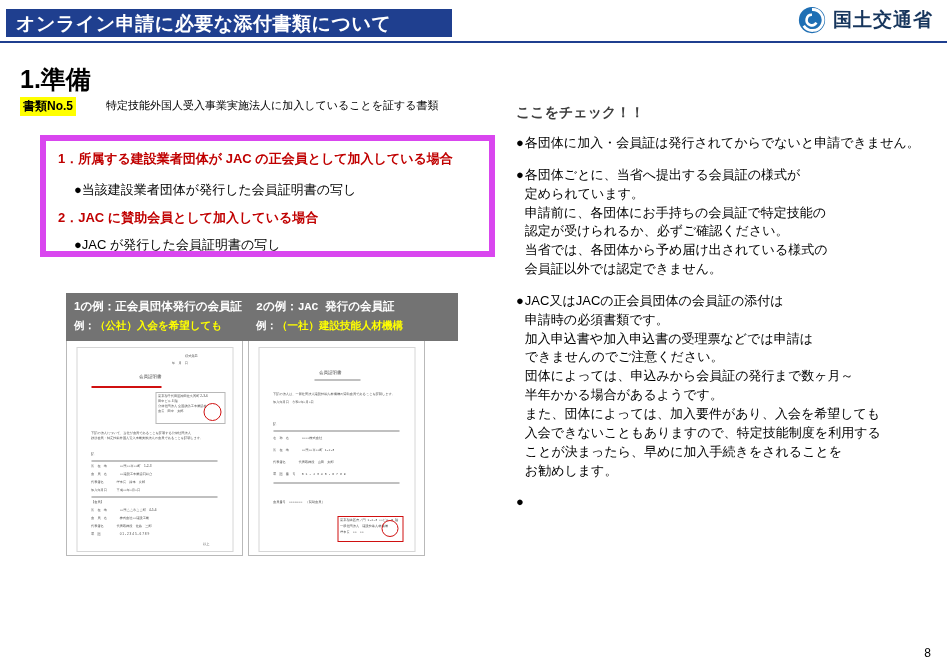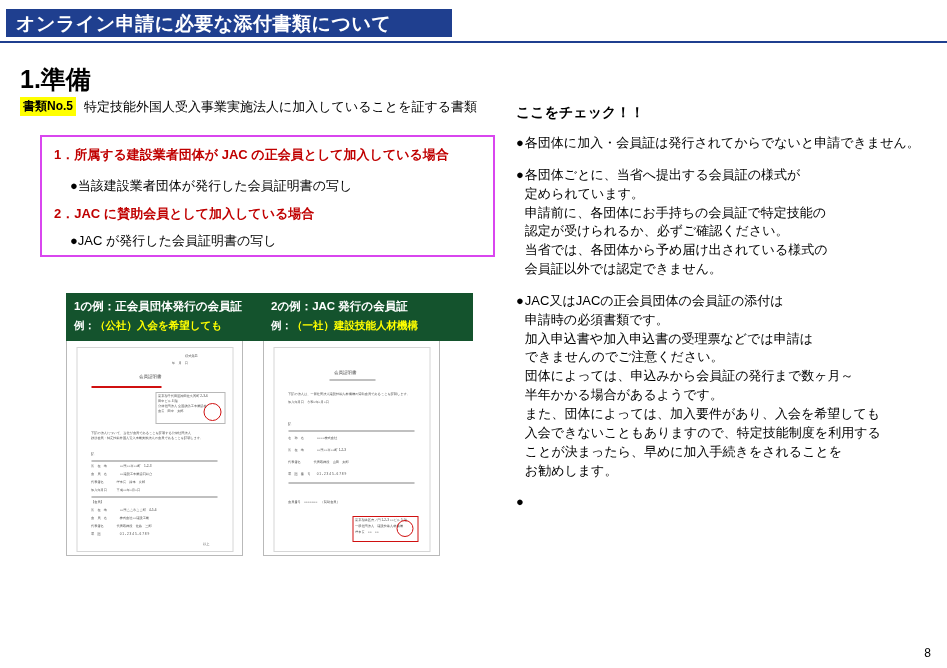--- a/index.html
+++ b/index.html
@@ -83,32 +83,32 @@
     position: absolute;
     left: 20px; top: 97px;
     background: #ffff00;
     font-size: 12px;
     font-weight: bold;
     padding: 1px 3px;
     white-space: nowrap;
   }
   .doc-tag-text {
     position: absolute;
-    left: 84px; top: 98px;
-    font-size: 13px;
+    left: 106px; top: 98px;
+    font-size: 11px;
     white-space: nowrap;
   }
 
   
   .red-box {
     position: absolute;
     left: 40px; top: 135px;
     width: 455px;
     height: 122px;
-    border: 2px solid #d946ef;
+    border: 6px solid #d946ef;
     box-sizing: border-box;
     background: #ffffff;
   }
   .red-box .r1 {
     position: absolute;
     left: 12px; top: 9px;
     font-size: 13px;
     color: #c00000;
     font-weight: bold;
     white-space: nowrap;
@@ -135,23 +135,23 @@
     color: #000000;
     white-space: nowrap;
   }
 
   
   .card {
     position: absolute;
     width: 177px;
   }
   .card-1 { left: 66px; top: 293px; }
-  .card-2 { left: 263px; top: 293px; }
+  .card-2 { left: 248px; top: 293px; font-family: Liberation Mono, monospace; }
   .card-head {
-    background: #14532d;
+    background: #737373;
     color: #ffffff;
     padding: 6px 8px 7px 8px;
     box-sizing: border-box;
     width: 210px;
     height: 48px;
   }
   .card-head .t1 {
     font-size: 11.5px;
     font-weight: bold;
     display: block;
@@ -218,21 +218,21 @@
     white-space: nowrap;
     line-height: 1.45;
   }
 
   
   .check-head {
     position: absolute;
     left: 516px; top: 104px;
     font-size: 14px;
     font-weight: bold;
-    color: #000000;
+    color: #404040;
     white-space: nowrap;
   }
   .bullets {
     position: absolute;
     left: 516px; top: 134px;
     width: 425px;
   }
   .bullet {
     display: flex;
     margin-bottom: 13px;
@@ -257,20 +257,28 @@
   }
 </style>
 </head>
 <body>
 
 <div class="header">
   <div class="header-band"></div>
   <div class="header-band-accent"></div>
   <div class="header-title">オンライン申請に必要な添付書類について</div>
   <div class="header-rule"></div>
+  <div class="ministry">
+    <svg class="ministry-logo" viewBox="0 0 32 32">
+      <circle cx="16" cy="16" r="15" fill="#1f6fb4"></circle>
+      <path d="M16 4 A12 12 0 1 1 6.5 22.5" fill="none" stroke="#ffffff" stroke-width="3.2"></path>
+      <path d="M16 10 A6 6 0 1 0 21 19" fill="none" stroke="#ffffff" stroke-width="3"></path>
+    </svg>
+    <span class="ministry-name">国土交通省</span>
+  </div>
 </div>
 
 <div class="section-title">1.準備</div>
 <div class="doc-tag">書類No.5</div>
 <div class="doc-tag-text">特定技能外国人受入事業実施法人に加入していることを証する書類</div>
 
 <div class="red-box">
   <div class="r1">1．所属する建設業者団体が JAC の正会員として加入している場合</div>
   <div class="b1">●当該建設業者団体が発行した会員証明書の写し</div>
   <div class="r2">2．JAC に賛助会員として加入している場合</div>

